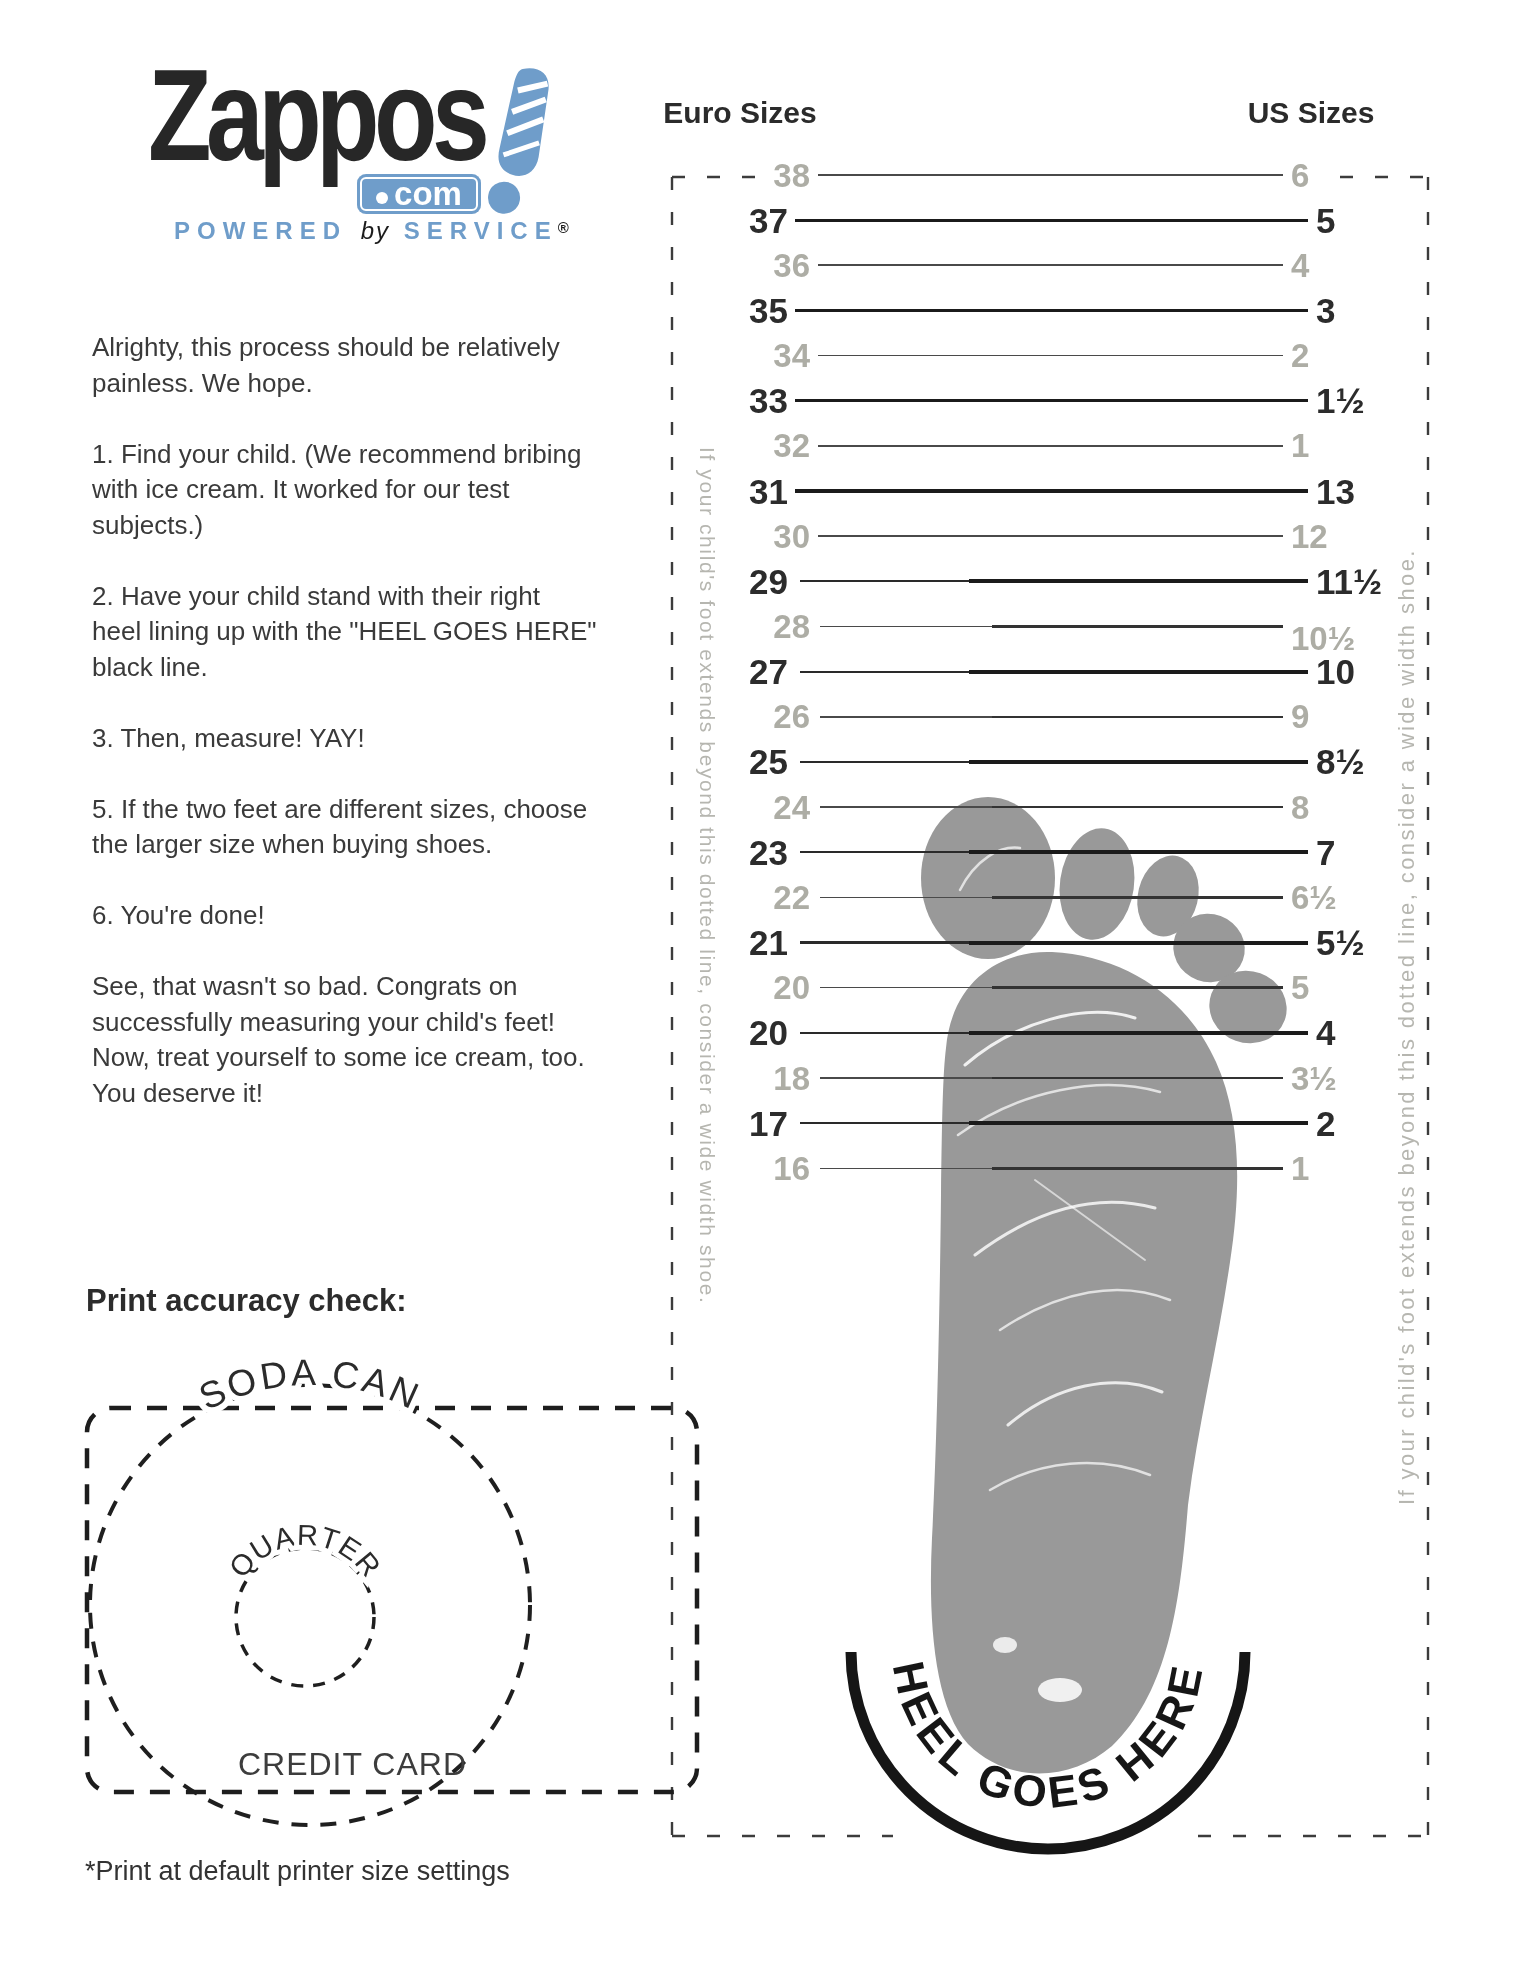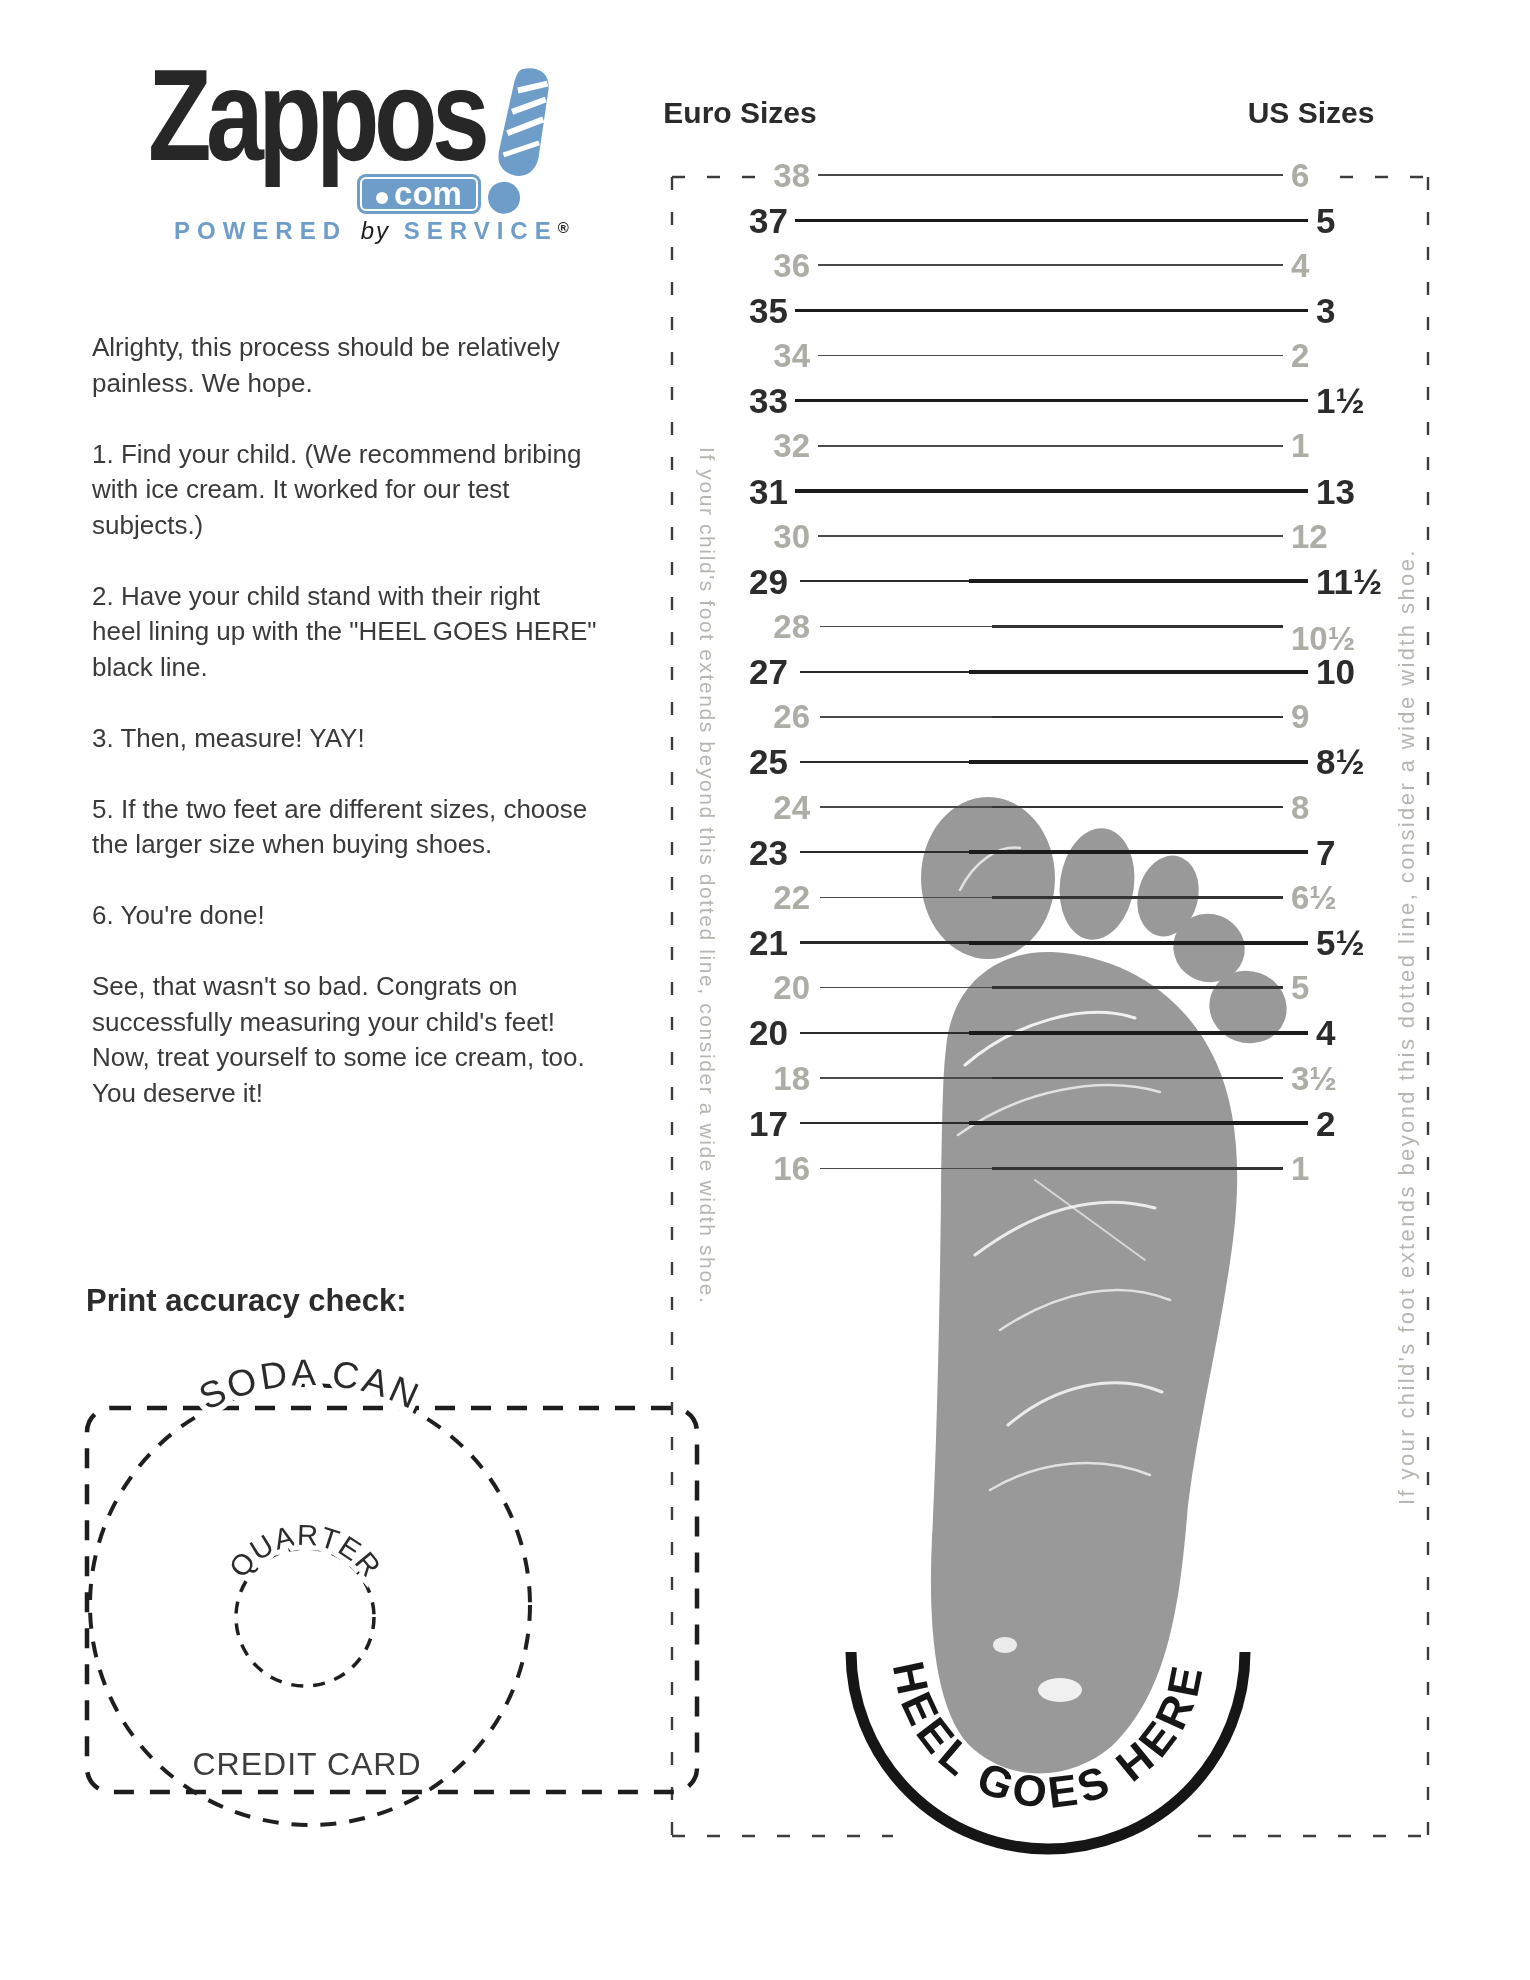--- a/index.html
+++ b/index.html
@@ -18,21 +18,21 @@
   .tagline .by{color:#1c1c1c;font-style:italic;font-weight:400;letter-spacing:2px;text-transform:lowercase;}
   .tagline .reg{color:#1c1c1c;font-size:15px;vertical-align:6px;letter-spacing:0;}
 
   
   .page-title{left:100px;top:270px;font-family:"Liberation Serif",serif;font-size:43px;font-weight:700;color:#222;}
   .intro{left:92px;top:330px;width:650px;font-size:26px;line-height:35.5px;color:#3a3a3a;}
   .intro p{margin:0 0 35.5px 0;white-space:pre-line;}
 
   
   .pac-heading{left:86px;top:1283px;font-size:31px;font-weight:700;color:#2c2c2c;}
-  .credit-card-label{left:147px;top:1746px;width:320px;text-align:center;font-size:32px;color:#3d3d3d;letter-spacing:1px;}
+  .credit-card-label{left:147px;top:1746px;width:320px;text-align:right;font-size:32px;color:#3d3d3d;letter-spacing:1px;}
   .footnote{left:85px;top:1856px;font-size:27px;color:#333;}
 
   
   .col-header{top:96px;font-size:30px;font-weight:700;color:#2b2b2b;width:220px;text-align:center;}
   .euro-header{left:630px;}
   .us-header{left:1201px;}
 
   .size-label{height:40px;display:flex;align-items:center;line-height:1;}
   .size-label.euro{justify-content:flex-end;}
   .size-label.b{font-weight:700;font-size:35px;color:#2c2c2c;}
@@ -137,20 +137,21 @@
 the larger size when buying shoes.</p>
       <p>6. You're done!</p>
       <p>See, that wasn't so bad. Congrats on
 successfully measuring your child's feet!
 Now, treat yourself to some ice cream, too.
 You deserve it!</p>
     </div>
 
   <div class="abs pac-heading">Print accuracy check:</div>
   <div class="abs credit-card-label">CREDIT CARD</div>
+  <div class="abs footnote">*Print at default printer size settings</div>
 
   <div class="abs col-header euro-header">Euro Sizes</div>
   <div class="abs col-header us-header">US Sizes</div>
 
   <div id="rows">
       <div>
         <div class="abs size-label g euro" style="left: 722px; top: 155px; width: 88px; justify-content: flex-end;">38</div>
         <div class="size-line" style="left: 818px; top: 174.2px; width: 465px; height: 1.7px; background: rgb(74, 74, 74);"></div>
         <div class="abs size-label g us" style="left: 1291px; top: 155px; width: 110px; justify-content: flex-start;">6</div>
       </div>

